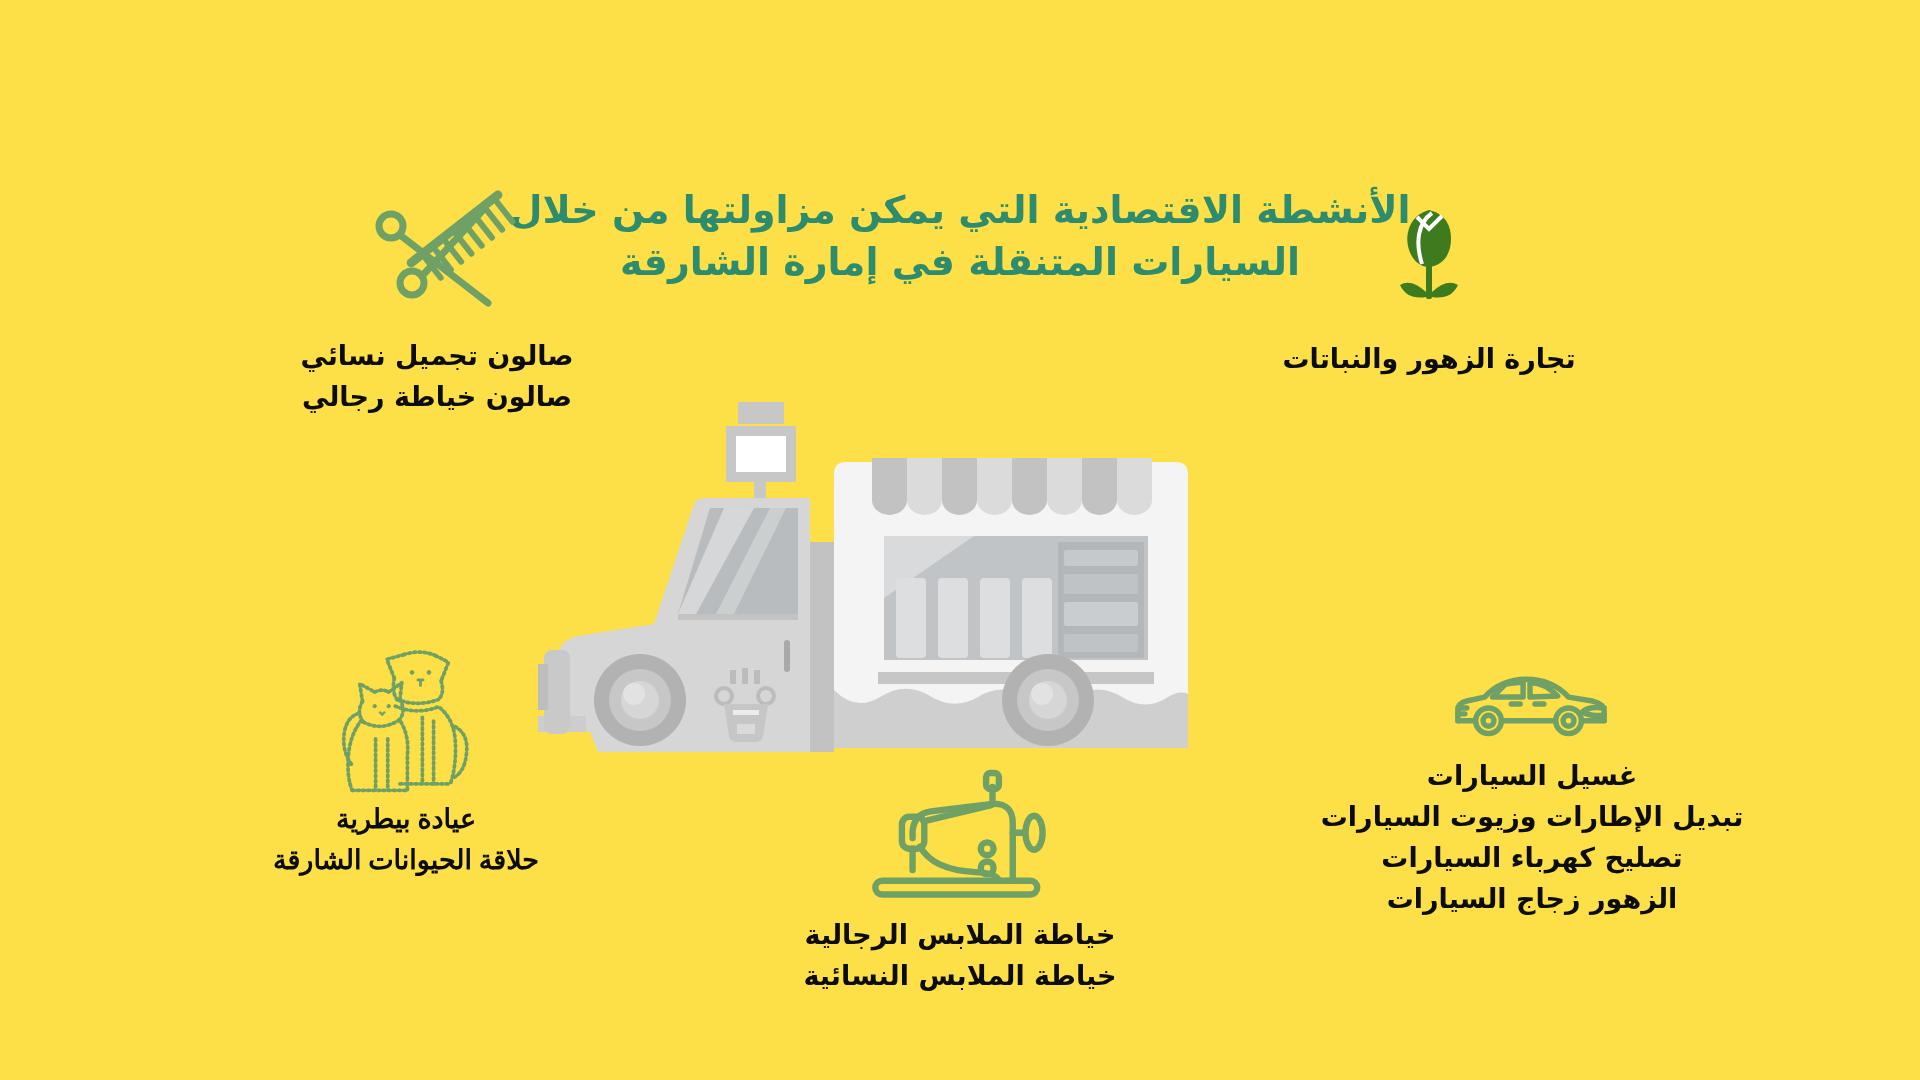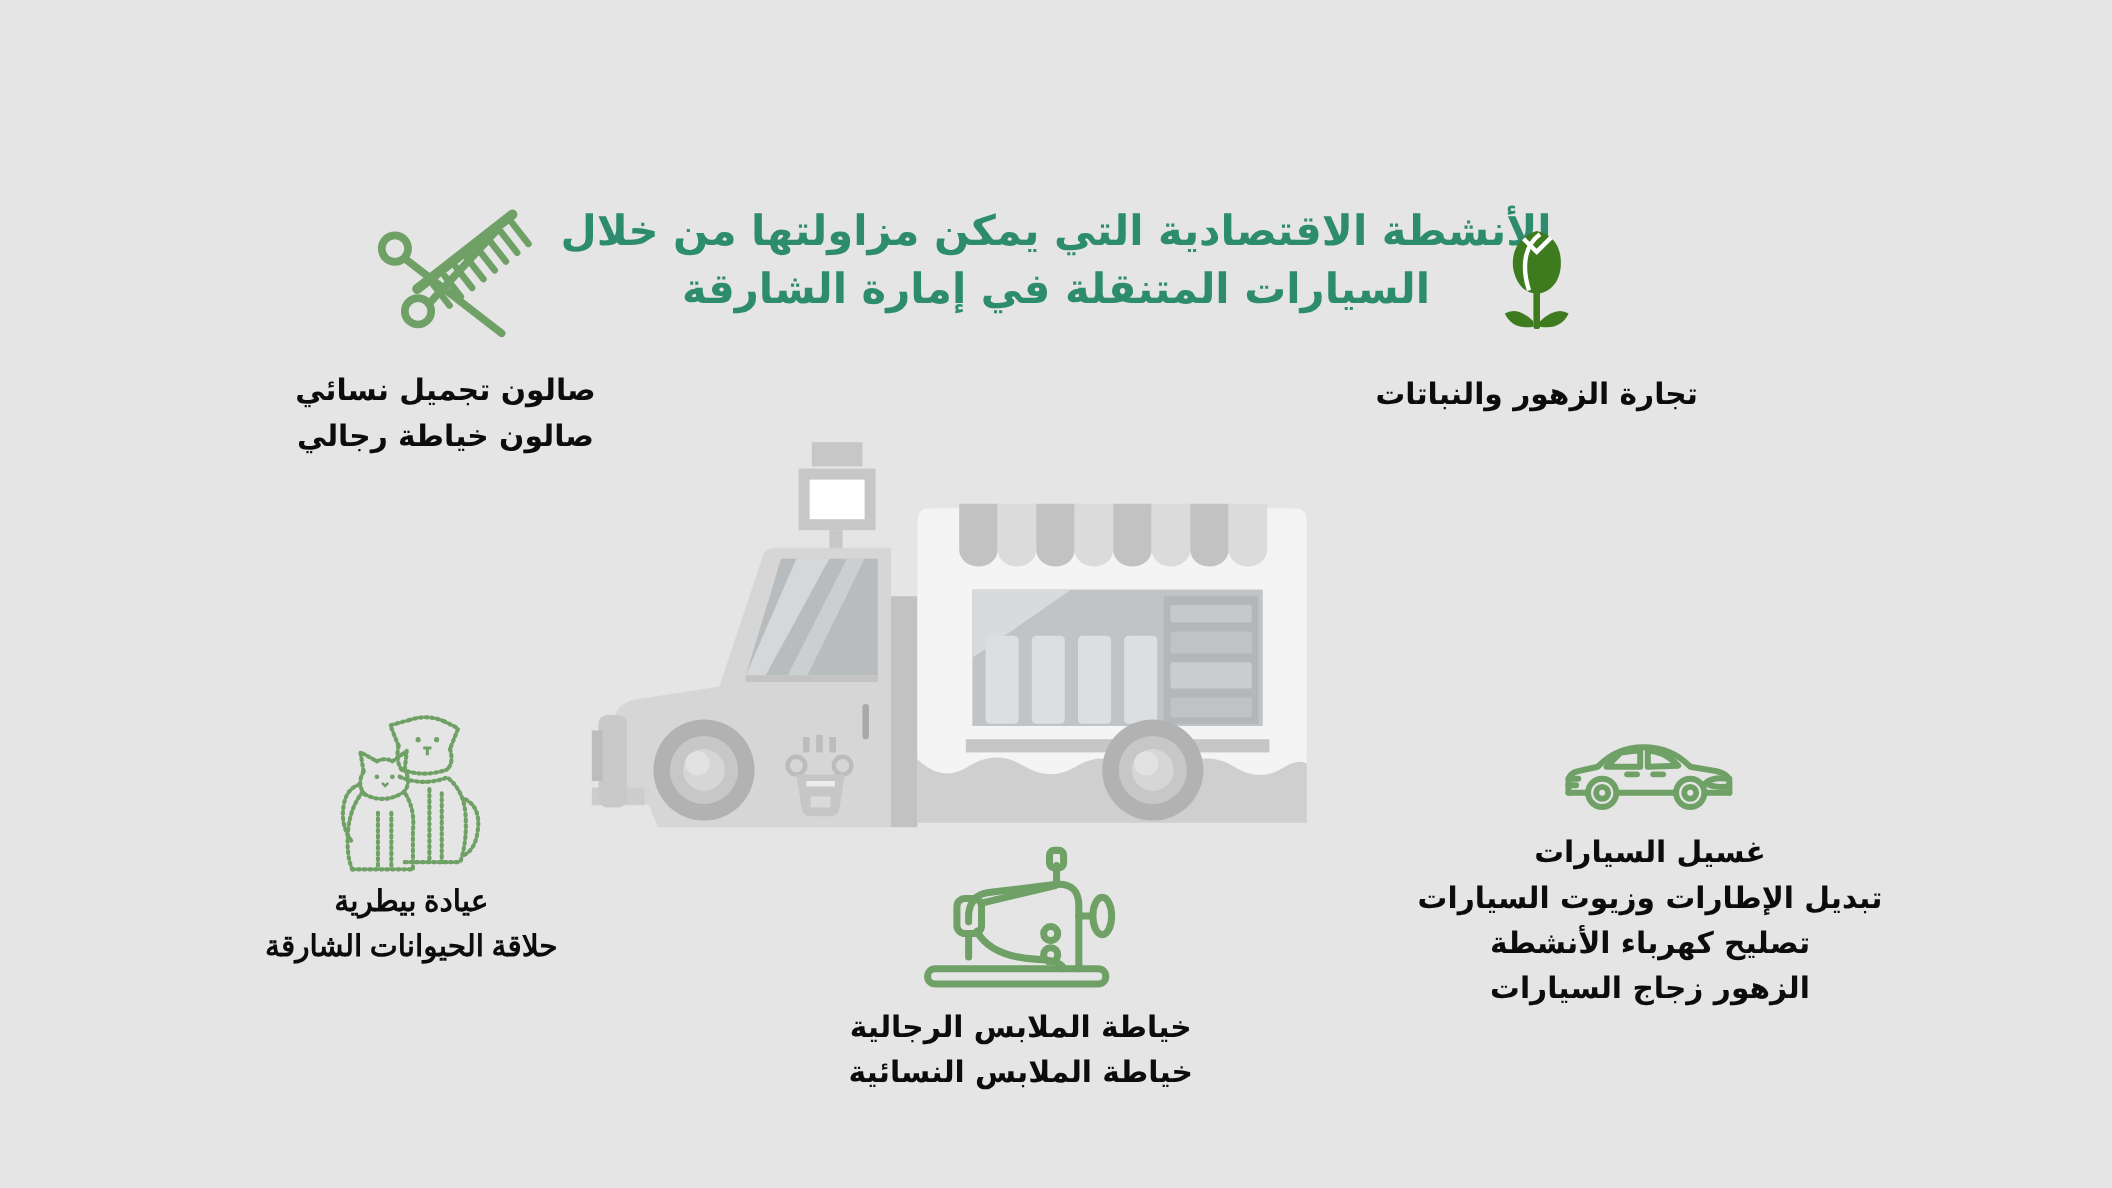--- a/index.html
+++ b/index.html
@@ -1,24 +1,24 @@
 <!DOCTYPE html>
 <html lang="ar"><head>
 <meta charset="utf-8">
 <style>
   html,body{margin:0;padding:0;background:#ffffff;}
   .canvas{
-    position:relative;width:1920px;height:1080px;background:#e5e5e5;overflow:hidden;
+    position:relative;width:1920px;height:1080px;background:#fde047;overflow:hidden;
     font-family:"DejaVu Sans","Liberation Sans",sans-serif;
   }
   .title{
     position:absolute;top:184px;left:0;width:100%;text-align:center;direction:rtl;
     color:#2E8C6E;font-size:38px;font-weight:700;line-height:52px;
   }
-  .activity{position:absolute;display:flex;flex-direction:column;align-items:center;}
+  .activity{position:absolute;display:flex;flex-direction:column;align-items:center;margin-left:32px;}
   .labels{direction:rtl;text-align:center;}
   .label-line{
     font-size:27px;font-weight:700;color:#0c0c0c;line-height:41px;white-space:nowrap;
   }
   .act-salon{left:230px;top:182px;width:350px;}
   .act-salon .labels{margin-top:8px;}
   .act-flowers{left:1222px;top:208px;width:350px;}
   .act-flowers .labels{margin-top:32px;}
   .act-pets{left:199px;top:650px;width:350px;}
   .act-pets .labels{margin-top:4px;font-family:Liberation Serif, serif;}
@@ -249,18 +249,18 @@
         <path d="M158,52 Q142,50 136,56 Q144,61 158,59"></path>
         <circle cx="41" cy="65" r="13"></circle>
           <circle cx="41" cy="65" r="5.5"></circle>
         <circle cx="122" cy="65" r="13"></circle>
           <circle cx="122" cy="65" r="5.5"></circle>
       </g>
     </svg>
     <div class="labels">
       <div class="label-line">غسيل السيارات</div>
       <div class="label-line">تبديل الإطارات وزيوت السيارات</div>
-      <div class="label-line">تصليح كهرباء الأنشطة</div>
+      <div class="label-line">تصليح كهرباء السيارات</div>
       <div class="label-line">الزهور زجاج السيارات</div>
     </div>
   </div>
 
 </div>
 
 </body></html>

